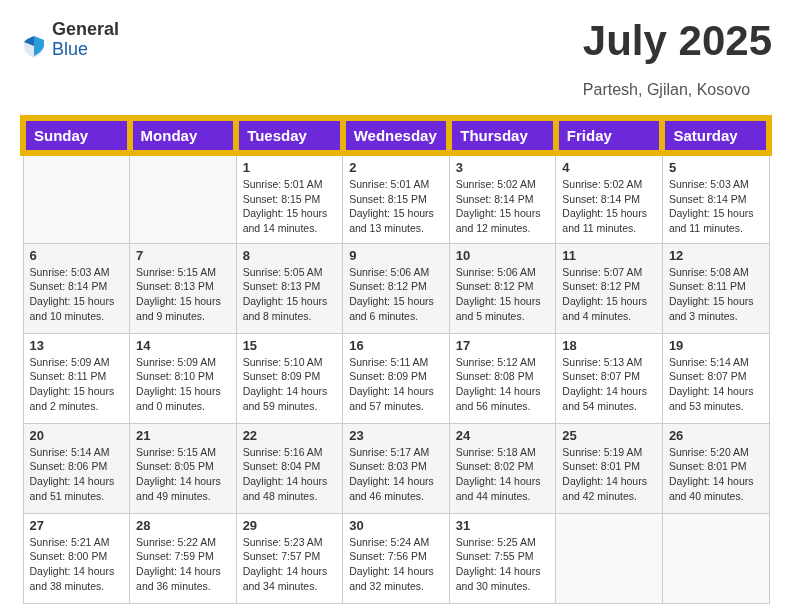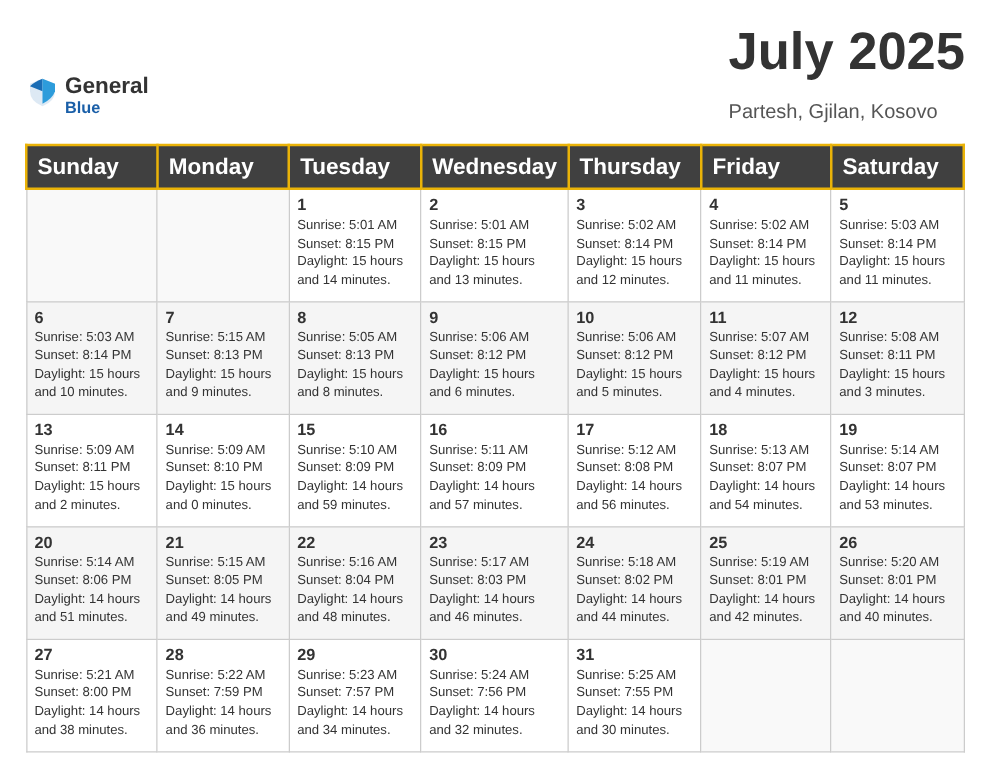--- a/index.html
+++ b/index.html
@@ -11,36 +11,35 @@
       padding: 20px;
     }
     .header {
       display: flex;
       justify-content: space-between;
       align-items: flex-start;
       margin-bottom: 16px;
     }
     .logo {
       display: flex;
-      align-items: flex-start;
-      margin-top: 39px;
+      align-items: flex-end;
     }
     .logo-text {
       display: flex;
       flex-direction: column;
       line-height: 1.1;
     }
     .logo-general {
       font-size: 18px;
       font-weight: bold;
       color: #333;
     }
     .logo-blue {
-      font-size: 13px;
-      font-weight: bold;
+      font-size: 18px;
+      font-weight: normal;
       color: #1a5fa8;
     }
     .logo-icon {
       width: 28px;
       height: 28px;
       margin-right: 4px;
     }
     .title-block {
     }
     .month-title {
@@ -52,27 +51,27 @@
     .location {
       font-size: 16px;
       color: #555;
       margin-top: 19px;
     }
     table {
       width: 100%;
       border-collapse: collapse;
     }
     thead tr th {
-      background-color: #404040;
+      background-color: #6d28d9;
       color: white;
-      font-size: 18px;
+      font-size: 15px;
       font-weight: bold;
       padding: 6px 8px;
       text-align: left;
-      border: 2px solid #eab308;
+      border: 6px solid #eab308;
     }
     tbody tr td {
       border: 1px solid #ccc;
       vertical-align: top;
       padding: 4px 6px;
       font-size: 11px;
       color: #222;
       width: calc(100% / 7);
       min-height: 80px;
       height: 90px;

